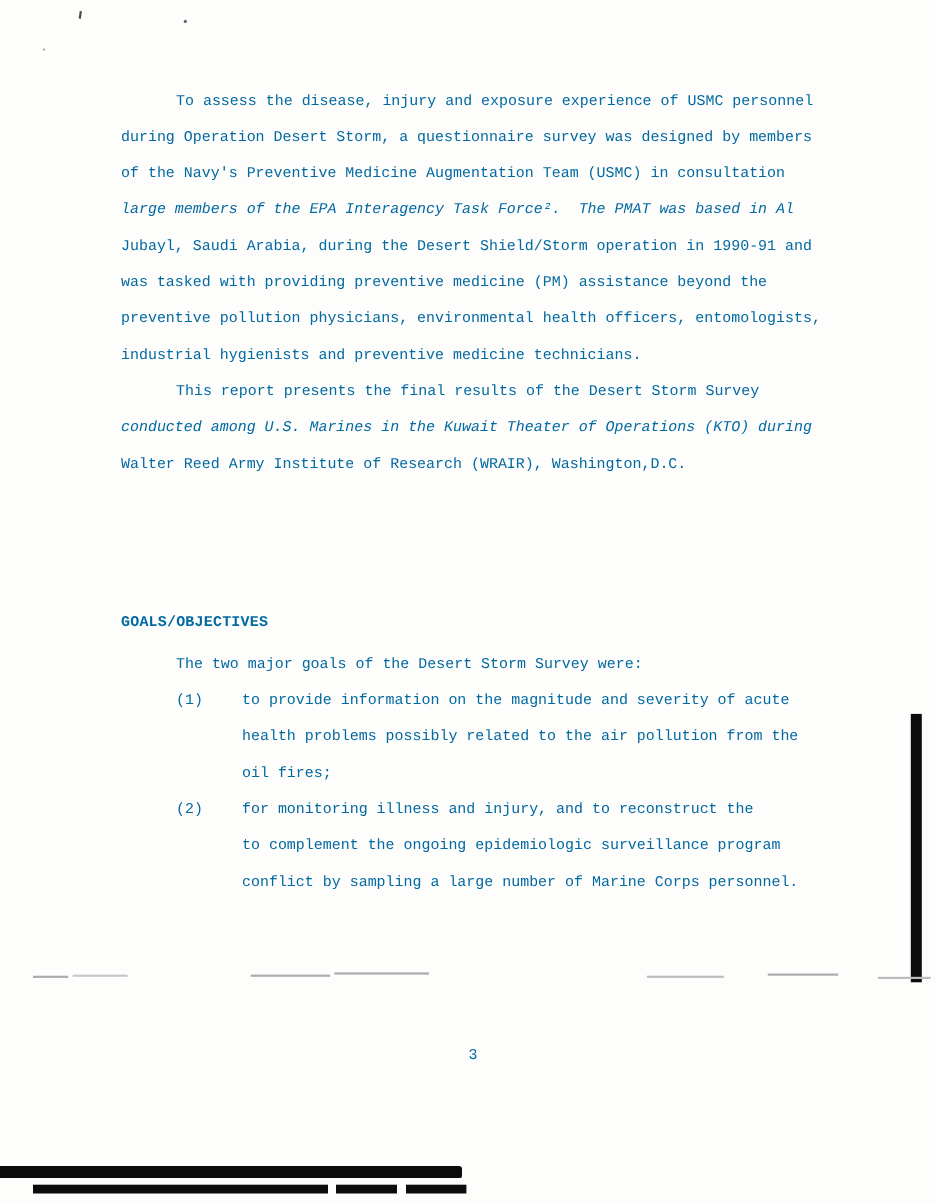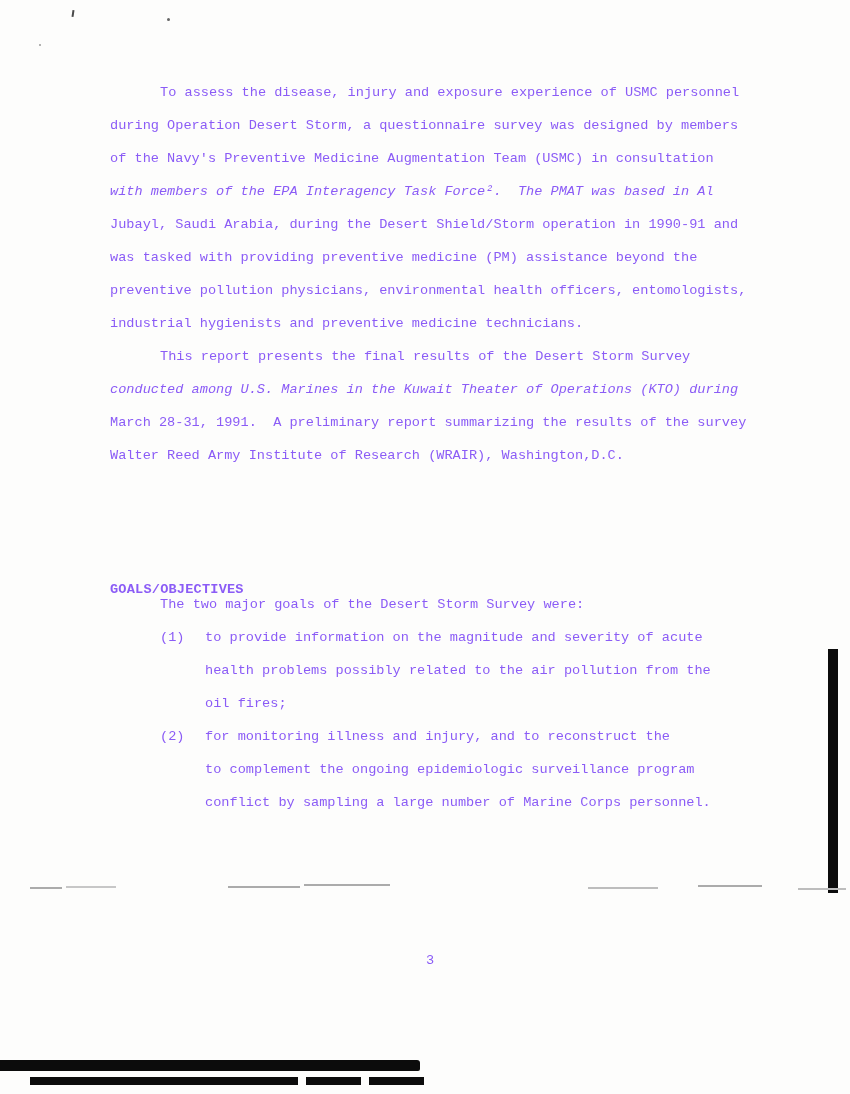--- a/index.html
+++ b/index.html
@@ -13,47 +13,47 @@
   }
   .page {
     position: absolute;
     inset: 0;
     background: #fdfdfc;
   }
   .line, .heading, .page-number, .marker {
     font-family: "Liberation Mono", "DejaVu Sans Mono", monospace;
     font-size: 13.6px;
     line-height: 33px;
-    color: #8b5cf6;
+    color: #0369a1;
     white-space: pre;
   }
   .body-text {
     position: absolute;
     left: 110px;
     top: 76px;
     width: 665px;
   }
   .indent { padding-left: 50px; }
   .italic { font-style: italic; }
   .heading {
     position: absolute;
     left: 110px;
-    top: 573px;
+    top: 550px;
     font-weight: bold;
     letter-spacing: 0.2px;
   }
   .goals {
     position: absolute;
     left: 110px;
     top: 588px;
     width: 665px;
   }
   .goal-item { display: flex; padding-left: 50px; }
   .marker { flex: 0 0 45px; }
-  .goal-lines { flex: 1 1 auto; }
+  .goal-lines { flex: 1 1 auto; margin-left: 15px; }
   .page-number {
     position: absolute;
     left: 110px;
     top: 944px;
     width: 640px;
     text-align: center;
   }
   
   .artifact { position: absolute; background: #0c0c0c; }
   .bar-right   { left: 828px; top: 649px; width: 10px; height: 244px; }
@@ -80,28 +80,27 @@
 </style>
 </head>
 <body>
 
 <div class="page">
 
   <div class="body-text">
     <div class="line indent">To assess the disease, injury and exposure experience of USMC personnel</div>
     <div class="line">during Operation Desert Storm, a questionnaire survey was designed by members</div>
     <div class="line">of the Navy's Preventive Medicine Augmentation Team (USMC) in consultation</div>
-    <div class="line italic">with members of the EPA Interagency Task Force².  The PMAT was based in Al</div>
+    <div class="line italic">large members of the EPA Interagency Task Force².  The PMAT was based in Al</div>
     <div class="line">Jubayl, Saudi Arabia, during the Desert Shield/Storm operation in 1990-91 and</div>
     <div class="line">was tasked with providing preventive medicine (PM) assistance beyond the</div>
     <div class="line">preventive pollution physicians, environmental health officers, entomologists,</div>
     <div class="line">industrial hygienists and preventive medicine technicians.</div>
     <div class="line indent">This report presents the final results of the Desert Storm Survey</div>
     <div class="line italic">conducted among U.S. Marines in the Kuwait Theater of Operations (KTO) during</div>
-    <div class="line">March 28-31, 1991.  A preliminary report summarizing the results of the survey</div>
     <div class="line">Walter Reed Army Institute of Research (WRAIR), Washington,D.C.</div>
   </div>
 
   <div class="heading">GOALS/OBJECTIVES</div>
 
   <div class="goals">
     <div class="line indent">The two major goals of the Desert Storm Survey were:</div>
 
     <div class="goal-item">
       <span class="marker">(1)</span>

